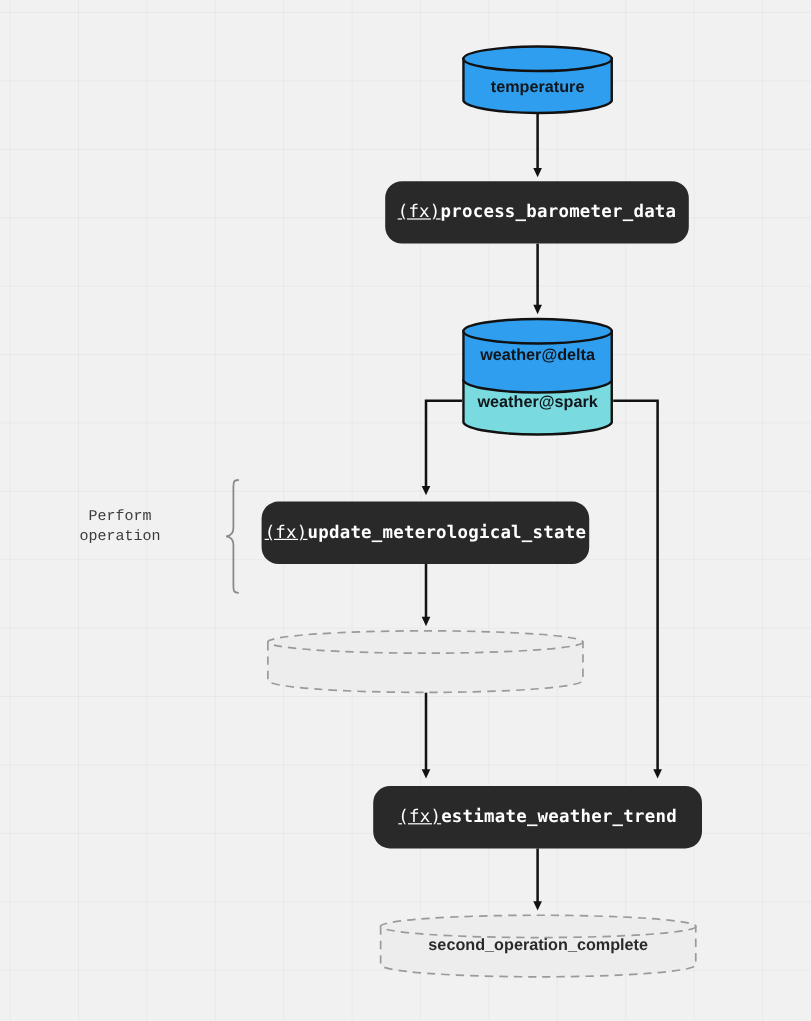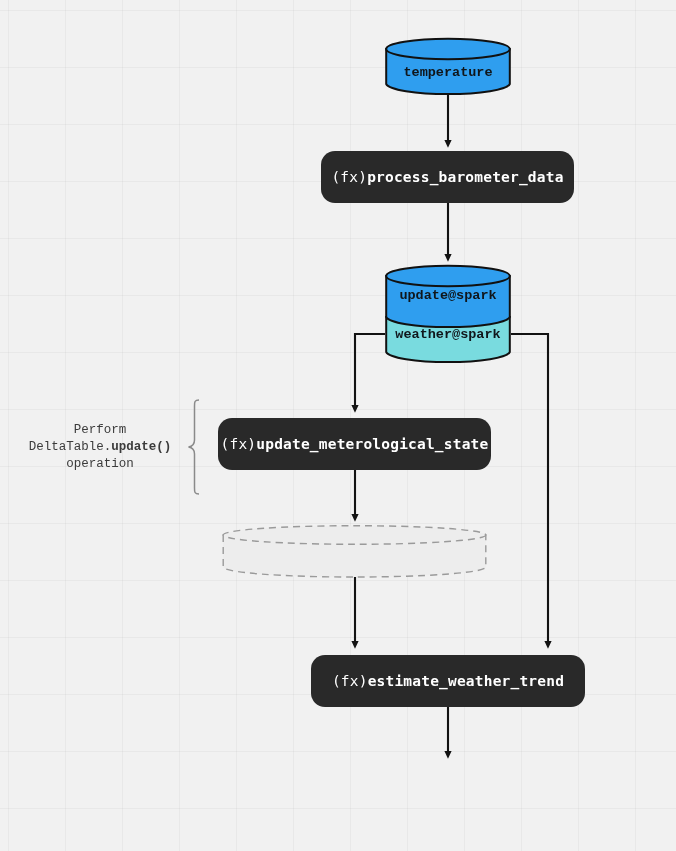--- a/index.html
+++ b/index.html
@@ -36,34 +36,34 @@
     display: flex;
     align-items: center;
     justify-content: center;
     box-sizing: border-box;
     color: #ffffff;
     font-family: "DejaVu Sans Mono", monospace;
     font-size: 14.5px;
     letter-spacing: 0.2px;
     white-space: nowrap;
   }
-  .fx-node .fx-tag { font-weight: 400; margin-right: 0; }
+  .fx-node .fx-tag { font-weight: 400; margin-right: 0; text-decoration: underline; }
   .fx-node .fx-name { font-weight: 700; }
 
   
   .cyl {
     position: absolute;
   }
   .cyl svg { display: block; overflow: visible; }
   .cyl .cyl-label {
     position: absolute;
     left: 0;
     width: 100%;
     text-align: center;
-    font-family: Liberation Mono, monospace;
+    font-family: Liberation Sans, sans-serif;
     font-size: 13.5px;
     font-weight: 700;
     color: #10161b;
     white-space: nowrap;
     pointer-events: none;
   }
   .cyl.dashed .cyl-label {
     color: #2a2a2a;
   }
 
@@ -123,46 +123,52 @@
   </div>
 
   <div class="cyl" style="left:385px; top:265px; width:126px; height:98px;">
     <svg width="126" height="98" viewBox="0 0 126 98">
 
       <path d="M1.2,52 L1.2,87 A62,11 0 0 0 124.8,87 L124.8,52 Z" fill="#79dbdf" stroke="#111111" stroke-width="2"></path>
 
       <path d="M1.2,11 L1.2,52 A62,11 0 0 0 124.8,52 L124.8,11 Z" fill="#2f9eef" stroke="#111111" stroke-width="2"></path>
       <ellipse cx="63" cy="11" rx="61.8" ry="10.2" fill="#2f9eef" stroke="#111111" stroke-width="2"></ellipse>
     </svg>
-    <div class="cyl-label" style="top:23px;">update@spark</div>
+    <div class="cyl-label" style="top:23px;">weather@delta</div>
     <div class="cyl-label" style="top:62px;">weather@spark</div>
   </div>
 
   <div class="fx-node" style="left:218px; top:418px; width:273px; height:52px;">
     <span class="fx-tag">(fx)</span>
     <span class="fx-name">update_meterological_state</span>
   </div>
 
   <div class="annotation" style="left:10px; top:422px; width:180px;">
     <div>Perform</div>
-    <div><span>DeltaTable.</span><b>update()</b></div>
     <div>operation</div>
   </div>
 
   <svg class="brace" style="left:186px; top:398px;" width="16" height="98" viewBox="0 0 16 98">
     <path d="M13,2 C8.5,2 8.5,4 8.5,8 L8.5,42 C8.5,46.5 6,48.5 2.5,49
              C6,49.5 8.5,51.5 8.5,56 L8.5,90 C8.5,94 8.5,96 13,96" fill="none" stroke="#8a8a8a" stroke-width="1.5"></path>
   </svg>
 
   <div class="cyl dashed" style="left:222px; top:525px; width:265px; height:52px;">
     <svg width="265" height="52" viewBox="0 0 265 52">
       <path d="M1.2,10 L1.2,42 A131,10 0 0 0 263.8,42 L263.8,10 Z" fill="#ededed" stroke="#9a9a9a" stroke-width="1.4" stroke-dasharray="7 5"></path>
       <ellipse cx="132.5" cy="10" rx="131.3" ry="9.3" fill="#ededed" stroke="#9a9a9a" stroke-width="1.4" stroke-dasharray="7 5"></ellipse>
     </svg>
   </div>
 
   <div class="fx-node" style="left:311px; top:655px; width:274px; height:52px;">
     <span class="fx-tag">(fx)</span>
     <span class="fx-name">estimate_weather_trend</span>
   </div>
 
+  <div class="cyl dashed" style="left:316px; top:762px; width:265px; height:52px;">
+    <svg width="265" height="52" viewBox="0 0 265 52">
+      <path d="M1.2,10 L1.2,42 A131,10 0 0 0 263.8,42 L263.8,10 Z" fill="#ededed" stroke="#9a9a9a" stroke-width="1.4" stroke-dasharray="7 5"></path>
+      <ellipse cx="132.5" cy="10" rx="131.3" ry="9.3" fill="#ededed" stroke="#9a9a9a" stroke-width="1.4" stroke-dasharray="7 5"></ellipse>
+    </svg>
+    <div class="cyl-label" style="top:18px;">second_operation_complete</div>
+  </div>
 
 </div>
 
 </body></html>

